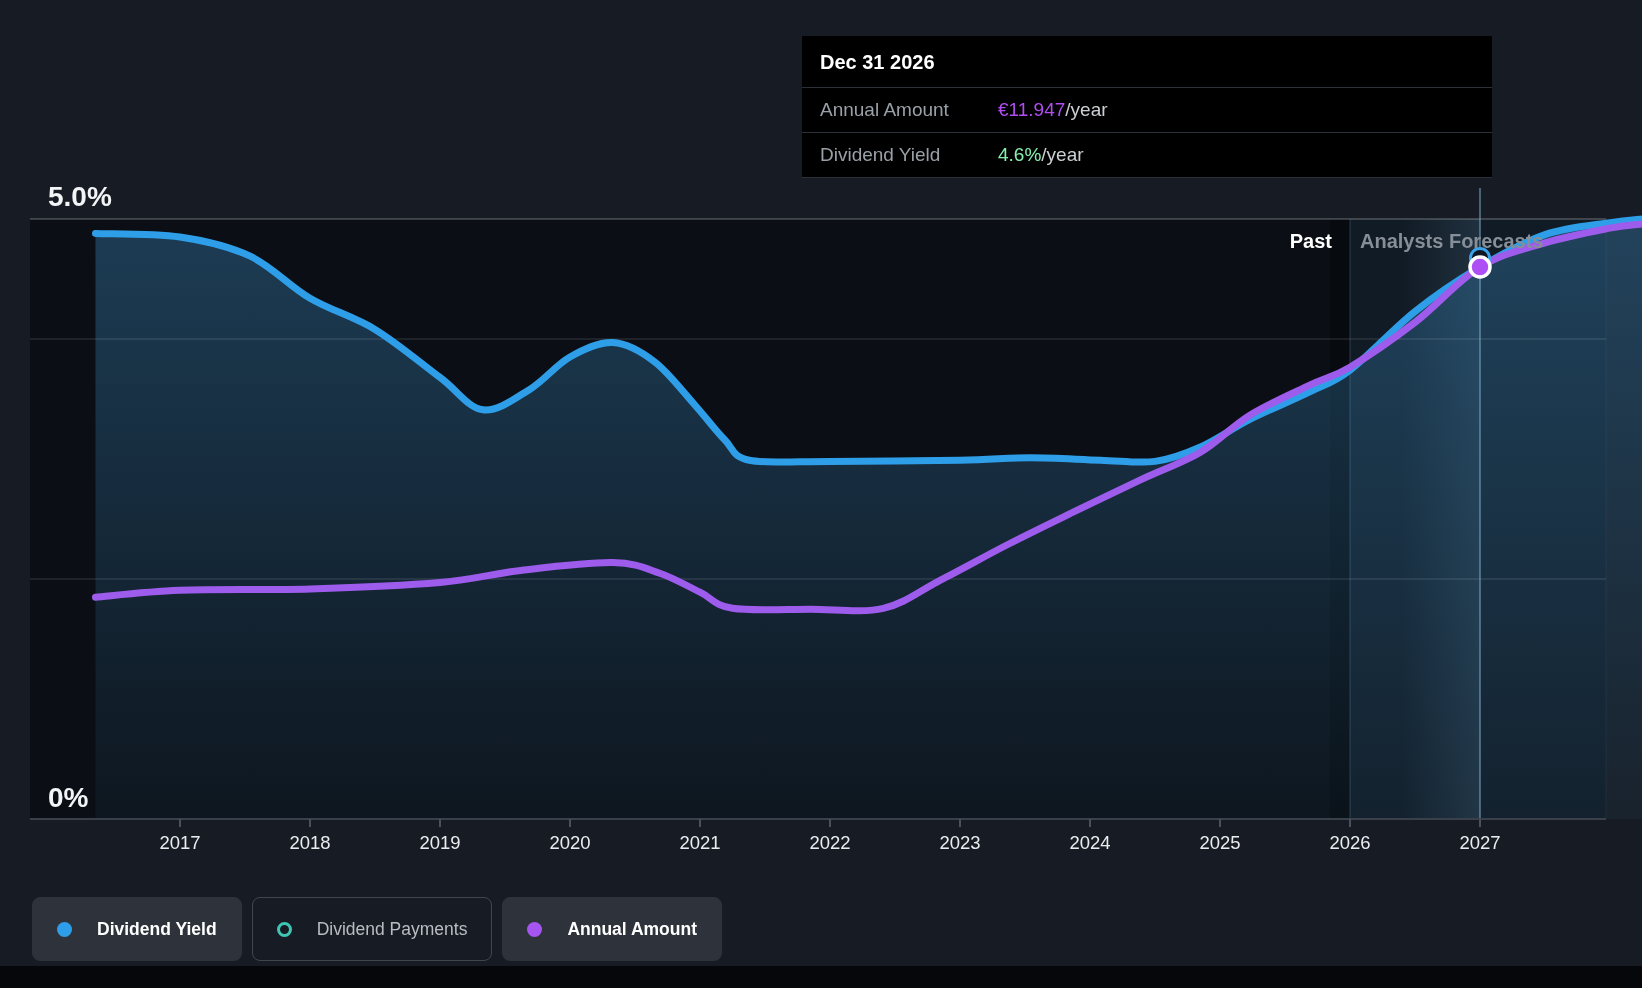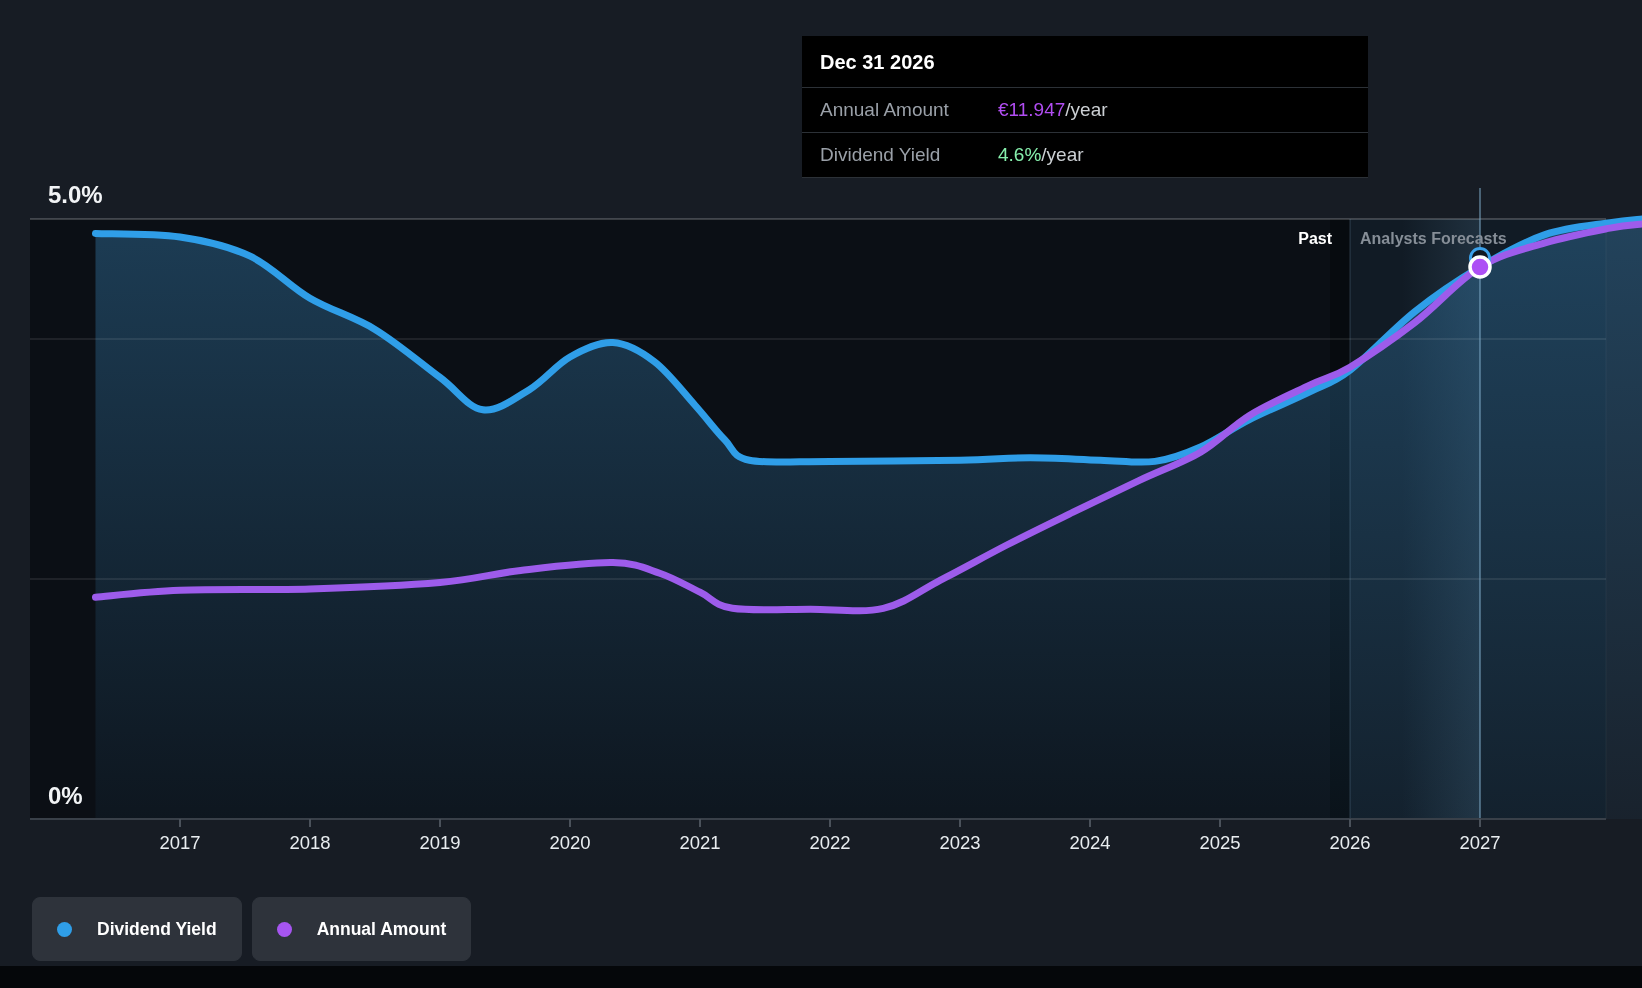--- a/index.html
+++ b/index.html
@@ -2,28 +2,28 @@
 <html><head>
 <meta charset="utf-8">
 <style>
   html,body{margin:0;padding:0;background:#171c24;}
   .stage{
     position:relative;width:1642px;height:988px;overflow:hidden;
     background:#171c24;font-family:"Liberation Sans",sans-serif;
     -webkit-font-smoothing:antialiased;
   }
   .stage svg{position:absolute;left:0;top:0;}
-  .ylab{position:absolute;color:#f2f4f6;font-size:24px;font-weight:700;}
+  .ylab{position:absolute;color:#f2f4f6;font-size:28px;font-weight:700;}
   .ylab.top{left:48px;top:181px;}
   .ylab.bottom{left:48px;top:782px;}
-  .zone-label{position:absolute;top:230px;font-size:16px;}
+  .zone-label{position:absolute;top:230px;font-size:20px;}
   .zone-label.past{left:1132px;width:200px;text-align:right;color:#ffffff;font-weight:700;}
   .zone-label.forecast{left:1360px;color:#868e97;font-weight:600;text-align:right;}
   .tooltip{
-    position:absolute;left:802px;top:36px;width:566px;background:#000;
+    position:absolute;left:802px;top:36px;width:690px;background:#000;
     border-bottom:1px solid #2c3137;z-index:5;
   }
   .tt-title{padding:15px 18px 13px 18px;color:#fff;font-size:20px;font-weight:700;}
   .tt-row{display:flex;align-items:center;height:44px;border-top:1px solid #2c3137;padding:0 18px;}
   .tt-label{width:178px;color:#9aa0a8;font-size:19px;}
   .tt-val{font-size:19px;font-weight:400;}
   .tt-suffix{color:#ccd0d4;font-size:19px;font-weight:400;text-align:center;}
   .legend{position:absolute;left:32px;top:897px;display:flex;gap:10px;}
   .legend-btn{
     display:flex;align-items:center;gap:25px;height:64px;padding:0 24px;
@@ -120,20 +120,24 @@
       <span class="tt-val val" style="color: #86efac;">4.6%</span>
       <span class="tt-suffix">/year</span>
     </div>
   </div>
 
   <div class="legend">
     <button class="legend-btn active">
       <span class="marker" style="background: rgb(47, 158, 232);"></span>
       <span>Dividend Yield</span>
     </button>
+    <button class="legend-btn">
+      <span class="marker" style="border: 3px solid rgb(62, 198, 180);"></span>
+      <span>Dividend Payments</span>
+    </button>
     <button class="legend-btn active">
       <span class="marker" style="background: rgb(166, 85, 240);"></span>
       <span>Annual Amount</span>
     </button>
   </div>
 
   <div class="bottom-bar"></div>
 </div>
 
 </body></html>

